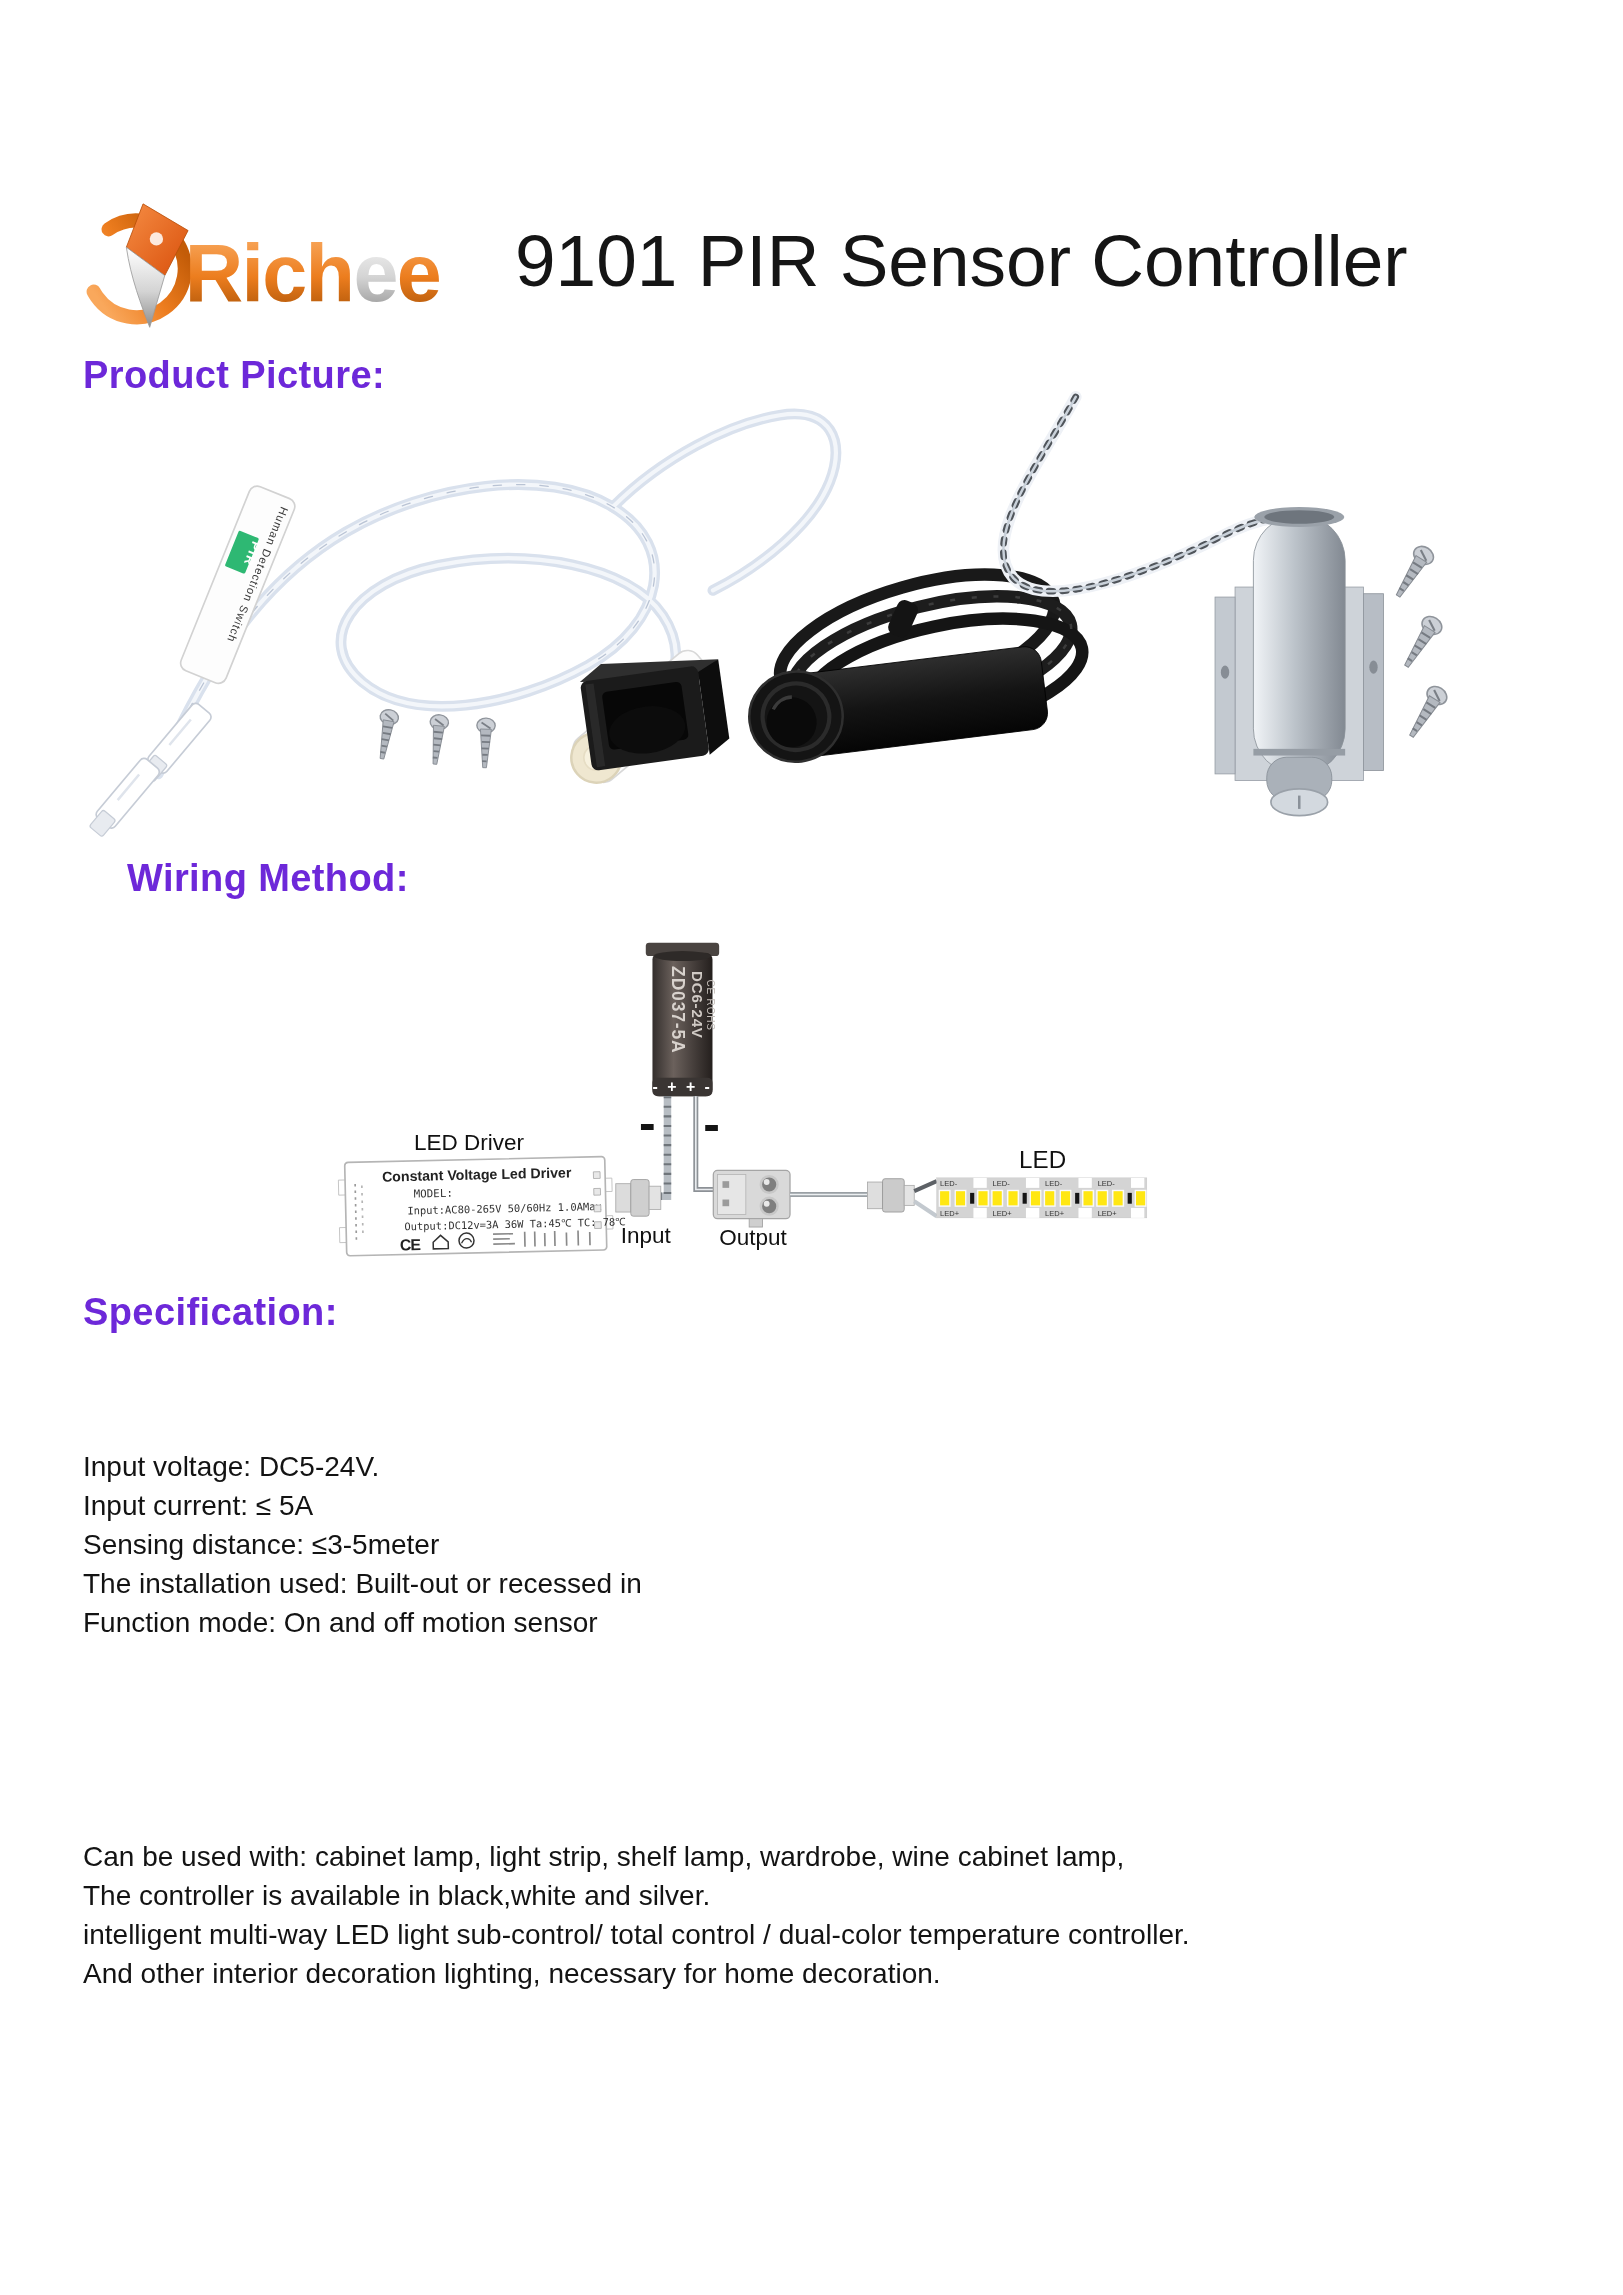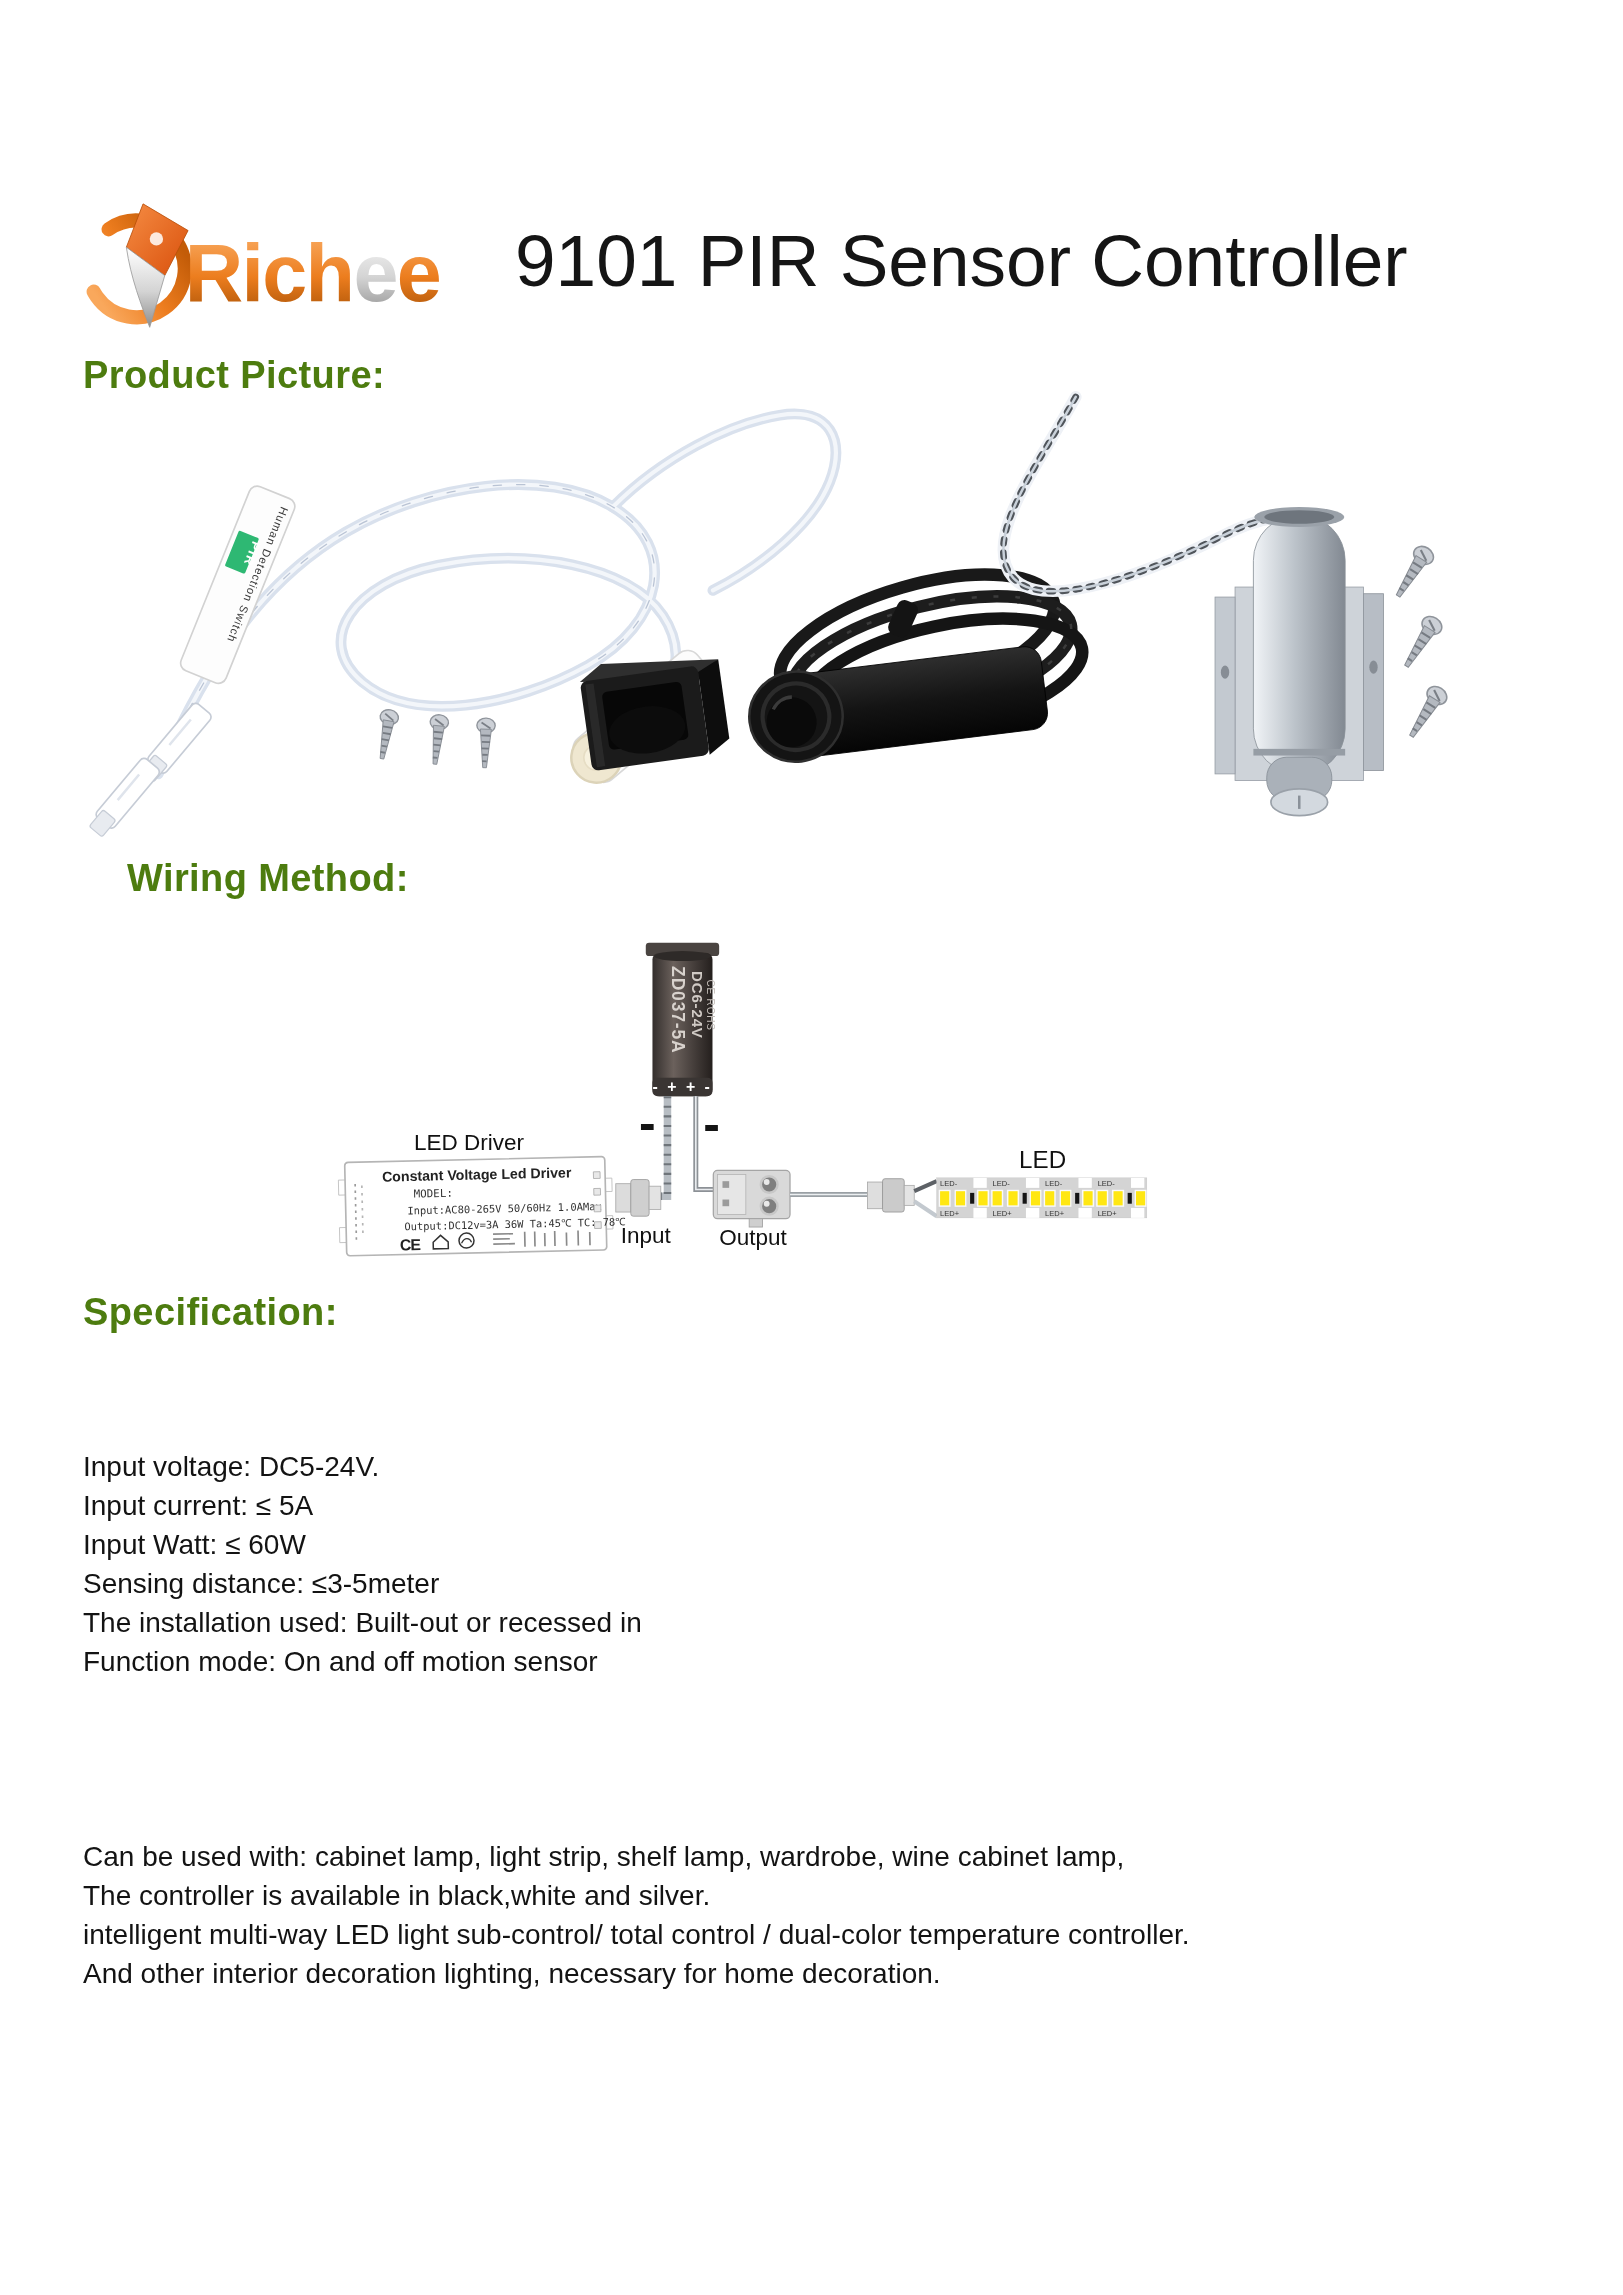--- a/index.html
+++ b/index.html
@@ -5,21 +5,21 @@
   html,body{margin:0;padding:0;background:#888;}
   .page{
     position:relative;width:1623px;height:2295px;background:#ffffff;
     margin:0 auto;font-family:"Liberation Sans",sans-serif;color:#141414;overflow:hidden;
   }
   .title{
     position:absolute;left:515px;top:219px;font-size:73px;color:#151515;
     white-space:nowrap;letter-spacing:0px;font-weight:400;
   }
   .h-blue{
-    position:absolute;left:83px;color:#4d7c0f;font-weight:bold;font-size:38px;
+    position:absolute;left:83px;color:#6d28d9;font-weight:bold;font-size:38px;
     white-space:nowrap;letter-spacing:0.4px;
   }
   .h-product{top:354px;}
   .h-wiring{top:857px;margin-left:44px;}
   .h-spec{top:1291px;}
   .spec-block{position:absolute;left:83px;top:1433px;font-size:28px;line-height:39px;color:#131313;margin-top:14px;}
   .desc-block{position:absolute;left:83px;top:1837px;font-size:28px;line-height:39px;color:#131313;}
   .photo-svg{position:absolute;left:79px;top:390px;}
   .wiring-svg{position:absolute;left:334px;top:931px;}
   .logo-svg{position:absolute;left:83px;top:197px;}
@@ -338,21 +338,20 @@
         <rect x="40" y="314" width="5" height="13" fill="#151515"></rect>
         <rect x="48" y="310" width="15" height="21" fill="#fafafa" stroke="#d0d0d0" stroke-width="0.5"></rect>
           <rect x="50" y="312" width="11" height="17" fill="#ffe712"></rect>
       </g>
     </g>
   </svg>
 
   <div class="spec-block">
     <div>Input voltage: DC5-24V.</div>
     <div>Input current: ≤ 5A</div>
-    <div>Input Watt: ≤ 60W</div>
     <div>Sensing distance: ≤3-5meter</div>
     <div>The installation used: Built-out or recessed in</div>
     <div>Function mode: On and off motion sensor</div>
   </div>
 
   <div class="desc-block">
     <div>Can be used with: cabinet lamp, light strip, shelf lamp, wardrobe, wine cabinet lamp,</div>
     <div>The controller is available in black,white and silver.</div>
     <div>intelligent multi-way LED light sub-control/ total control / dual-color temperature controller.</div>
     <div>And other interior decoration lighting, necessary for home decoration.</div>

